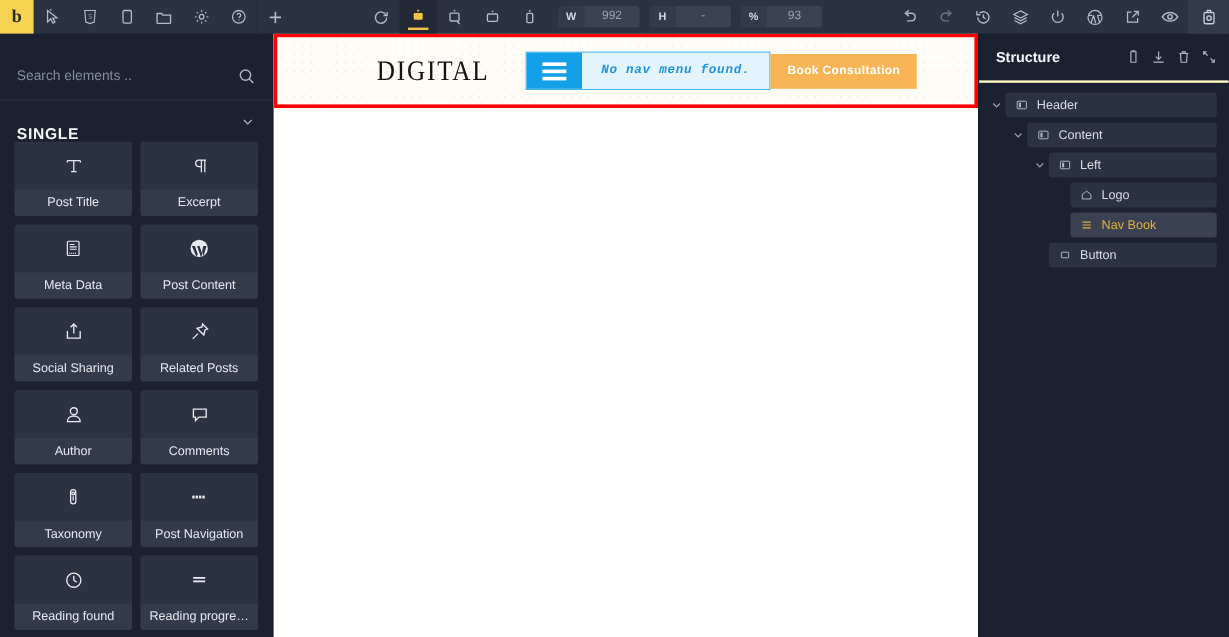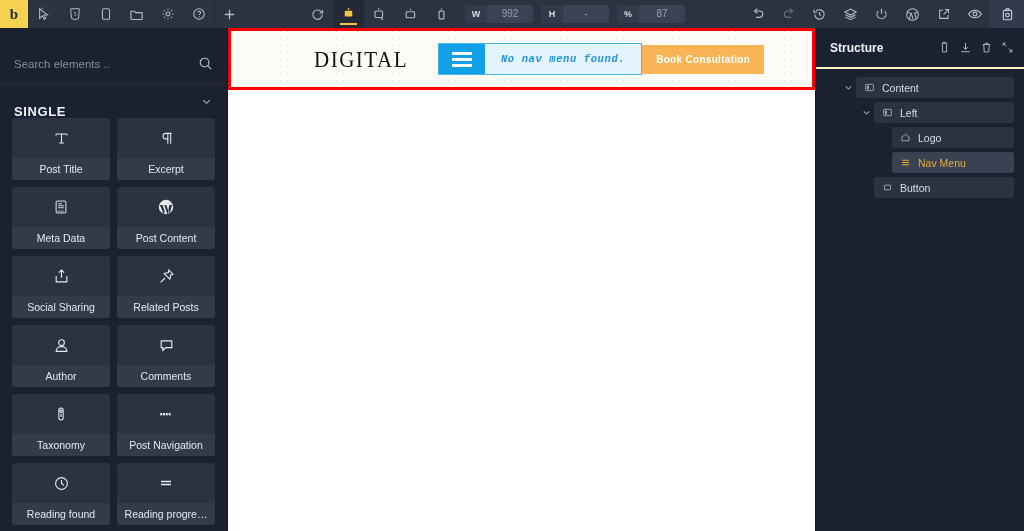--- a/index.html
+++ b/index.html
@@ -264,21 +264,21 @@
       <div class="tb-field">
         <span class="fl">W</span>
         <span class="fv">992</span>
       </div>
       <div class="tb-field">
         <span class="fl">H</span>
         <span class="fv">-</span>
       </div>
       <div class="tb-field">
         <span class="fl">%</span>
-        <span class="fv">87</span>
+        <span class="fv">93</span>
       </div>
     </div>
 
     <div class="tb-spacer"></div>
 
     <div class="tb-btn">
       <svg width="16" height="16" viewBox="0 0 16 16" fill="none" stroke="currentColor" stroke-width="1.2">
         <path d="M5.5 5H9.5a3.2 3.2 0 0 1 0 6.4H6"></path>
           <path d="M7.3 2.6 4.5 5l2.8 2.4"></path>
       </svg>
@@ -539,51 +539,67 @@
             <svg width="13" height="13" viewBox="0 0 16 16" fill="none" stroke="currentColor" stroke-width="1.2">
               <path d="M2.6 2.6 6.6 6.6M2.6 5.6V2.6h3"></path>
                 <path d="M13.4 13.4 9.4 9.4M13.4 10.4v3h-3"></path>
             </svg>
           </span>
         </span>
       </div>
 
       <div class="tree">
 
-
-        <div class="tnode" style="padding-left:18px">
+        <div class="tnode" style="padding-left:0px">
           <span class="tchev">
             <svg width="11" height="11" viewBox="0 0 16 16" fill="none" stroke="currentColor" stroke-width="1.5">
                 <path d="M4 6.2 8 10.2l4-4"></path>
               </svg>
           </span>
           <div class="trow">
             <span class="ticon">
               <svg width="11" height="11" viewBox="0 0 16 16" fill="none" stroke="currentColor" stroke-width="1.2">
                 <rect x="2.4" y="3.4" width="11.2" height="9.2" rx="1"></rect>
                   <rect x="4.4" y="5.2" width="2.6" height="5.6" fill="currentColor" stroke="none"></rect>
               </svg>
             </span>
-            <span class="tlbl">Content</span>
-          </div>
-        </div>
-
-        <div class="tnode" style="padding-left:36px">
+            <span class="tlbl">Header</span>
+          </div>
+        </div>
+
+        <div class="tnode" style="padding-left:18px">
           <span class="tchev">
             <svg width="11" height="11" viewBox="0 0 16 16" fill="none" stroke="currentColor" stroke-width="1.5">
                 <path d="M4 6.2 8 10.2l4-4"></path>
               </svg>
           </span>
           <div class="trow">
             <span class="ticon">
               <svg width="11" height="11" viewBox="0 0 16 16" fill="none" stroke="currentColor" stroke-width="1.2">
                 <rect x="2.4" y="3.4" width="11.2" height="9.2" rx="1"></rect>
                   <rect x="4.4" y="5.2" width="2.6" height="5.6" fill="currentColor" stroke="none"></rect>
               </svg>
             </span>
+            <span class="tlbl">Content</span>
+          </div>
+        </div>
+
+        <div class="tnode" style="padding-left:36px">
+          <span class="tchev">
+            <svg width="11" height="11" viewBox="0 0 16 16" fill="none" stroke="currentColor" stroke-width="1.5">
+                <path d="M4 6.2 8 10.2l4-4"></path>
+              </svg>
+          </span>
+          <div class="trow">
+            <span class="ticon">
+              <svg width="11" height="11" viewBox="0 0 16 16" fill="none" stroke="currentColor" stroke-width="1.2">
+                <rect x="2.4" y="3.4" width="11.2" height="9.2" rx="1"></rect>
+                  <rect x="4.4" y="5.2" width="2.6" height="5.6" fill="currentColor" stroke="none"></rect>
+              </svg>
+            </span>
             <span class="tlbl">Left</span>
           </div>
         </div>
 
         <div class="tnode" style="padding-left:54px">
           <span class="tchev blank"></span>
           <div class="trow">
             <span class="ticon">
               <svg width="11" height="11" viewBox="0 0 16 16" fill="none" stroke="currentColor" stroke-width="1.2">
                 <path d="M2.8 7.4 8 3.2l5.2 4.2v5.4H2.8z"></path>
@@ -594,21 +610,21 @@
         </div>
 
         <div class="tnode" style="padding-left:54px">
           <span class="tchev blank"></span>
           <div class="trow selected">
             <span class="ticon">
               <svg width="11" height="11" viewBox="0 0 16 16" fill="none" stroke="currentColor" stroke-width="1.5">
                 <path d="M3 4.6h10M3 8h10M3 11.4h10"></path>
               </svg>
             </span>
-            <span class="tlbl">Nav Menu</span>
+            <span class="tlbl">Nav Book</span>
           </div>
         </div>
 
         <div class="tnode" style="padding-left:36px">
           <span class="tchev blank"></span>
           <div class="trow">
             <span class="ticon">
               <svg width="11" height="11" viewBox="0 0 16 16" fill="none" stroke="currentColor" stroke-width="1.2">
                 <rect x="3.6" y="4.6" width="8.8" height="6.8" rx="0.6"></rect>
               </svg>

